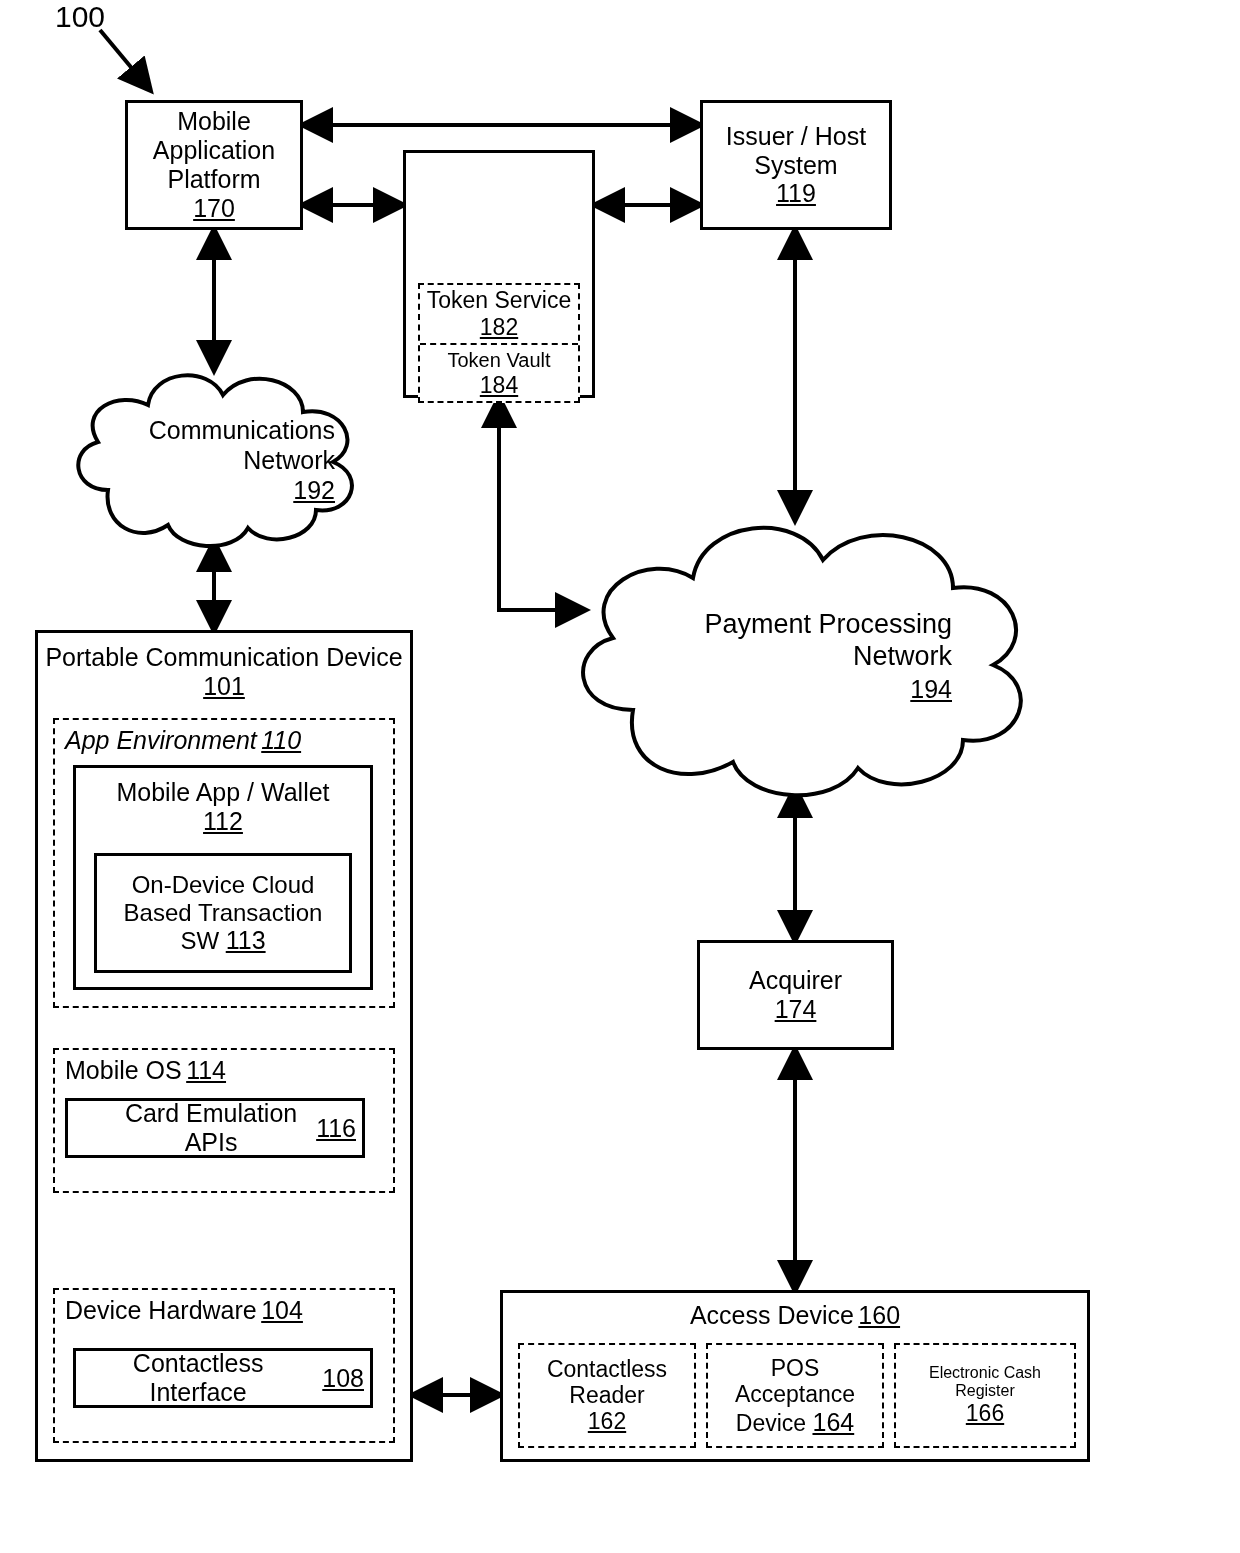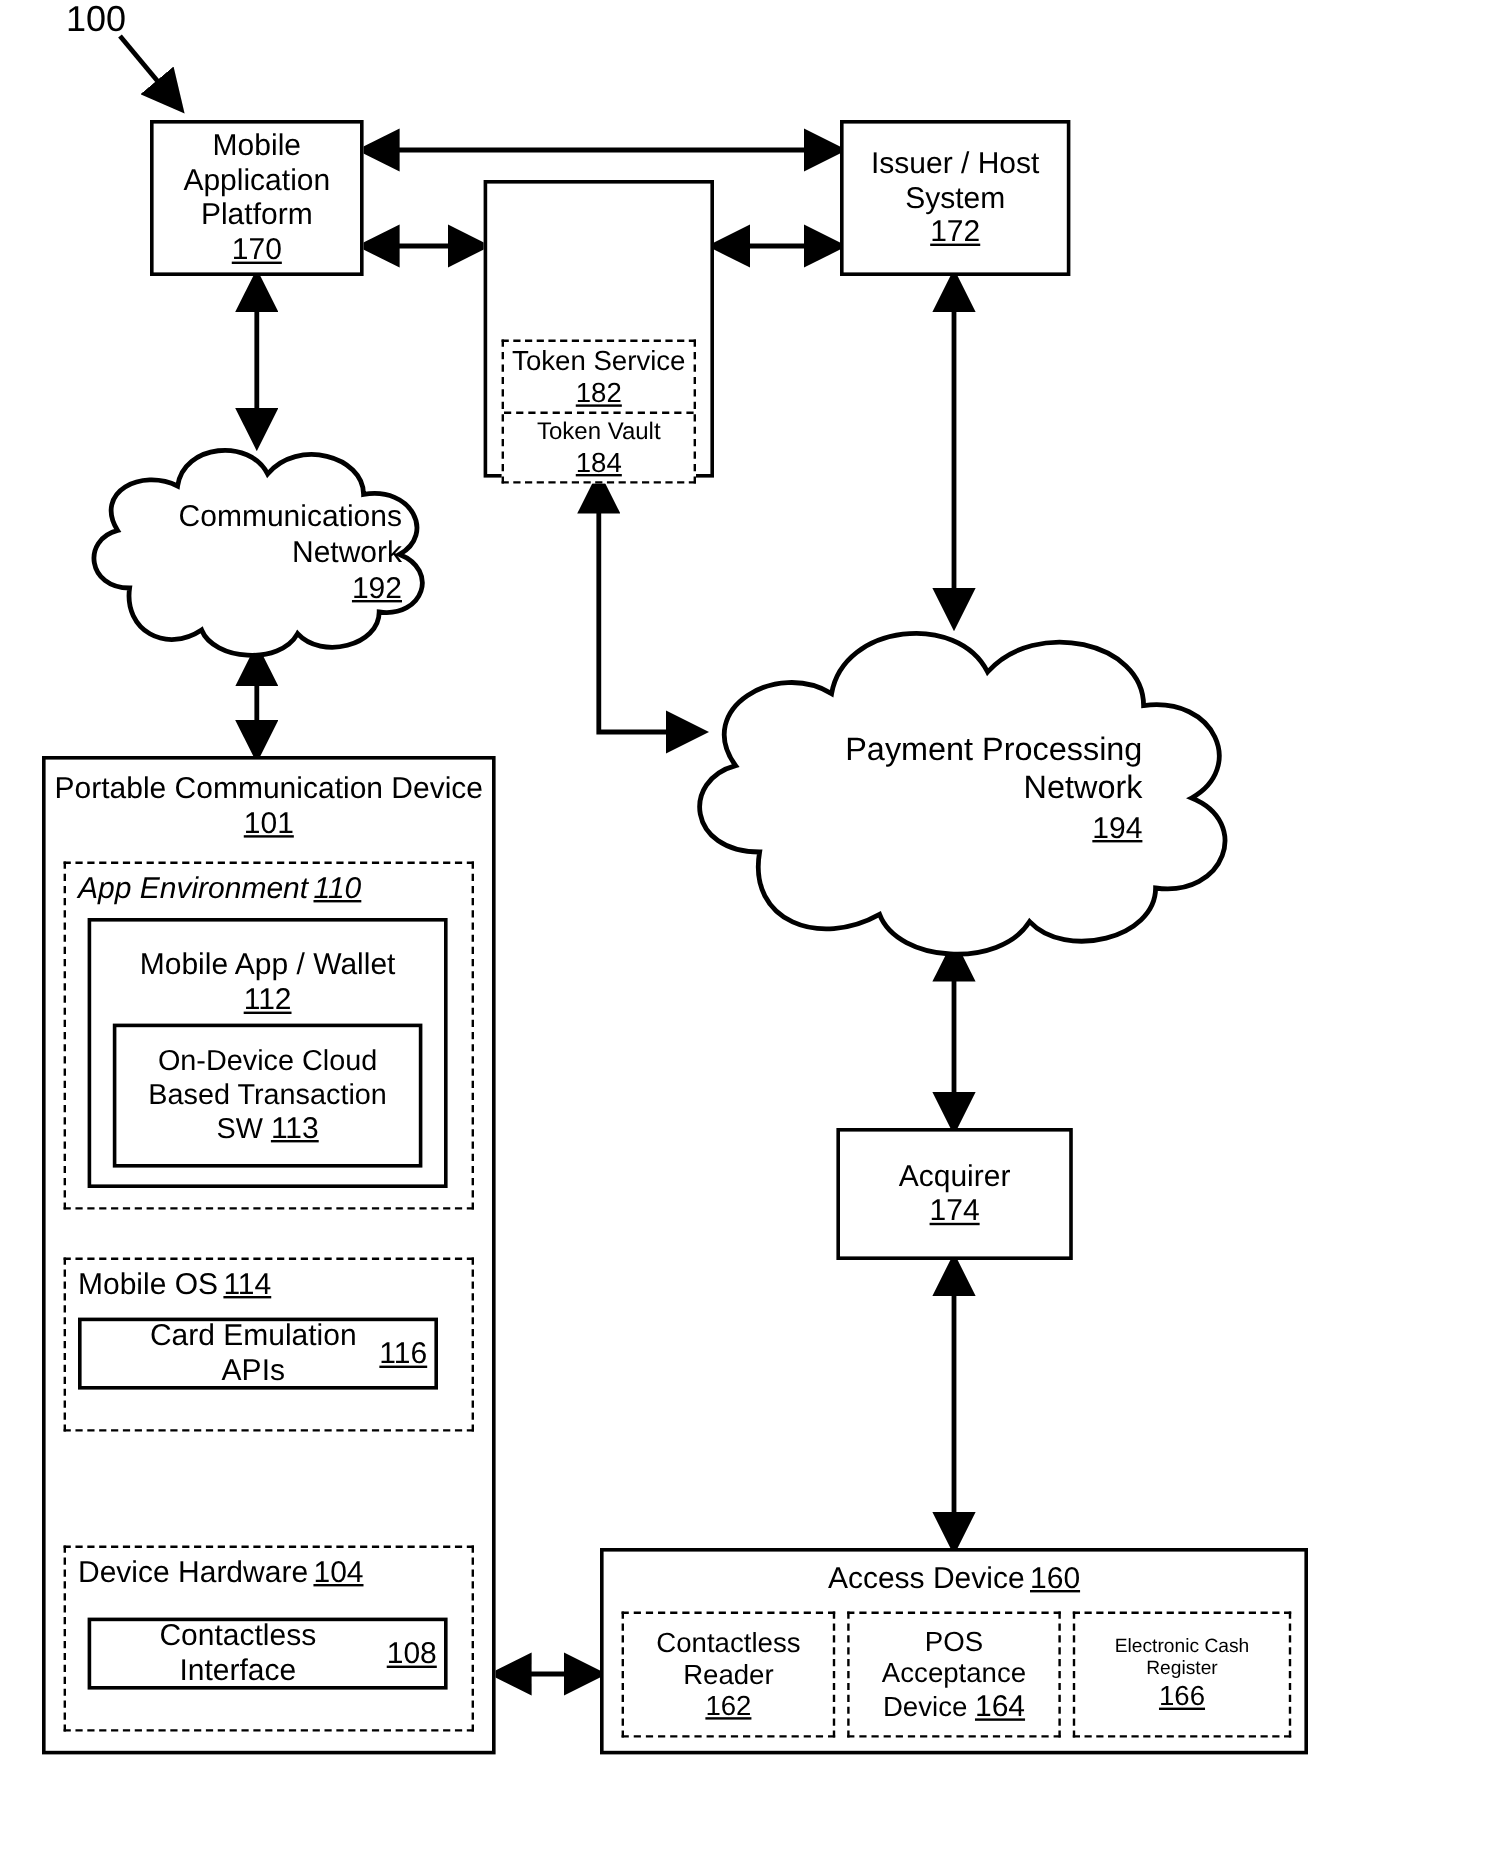--- a/index.html
+++ b/index.html
@@ -125,21 +125,21 @@
   <div class="box" style="left:125px; top:100px; width:178px; height:130px;">
     <div class="center-col">
       <span class="lbl">Mobile Application Platform</span>
       <span class="num">170</span>
     </div>
   </div>
 
   <div class="box" style="left:700px; top:100px; width:192px; height:130px;">
     <div class="center-col">
       <span class="lbl">Issuer / Host System</span>
-      <span class="num">172</span>
+      <span class="num">119</span>
     </div>
   </div>
 
   <div class="box" style="left:403px; top:150px; width:192px; height:248px;">
 
     <div class="box dashed" style="left:12px; top:130px; width:162px; height:120px; border-width:2px;">
       <div style="height:58px; border-bottom:2px dashed #000; display:flex; flex-direction:column; align-items:center; justify-content:center;">
         <span class="inline-row">
           <span class="lbl" style="font-size:23px;">Token Service</span>
           <span class="num" style="font-size:23px;">182</span>
@@ -199,21 +199,21 @@
       <span class="num">101</span>
     </div>
 
     <div class="box dashed" style="left:15px; top:85px; width:342px; height:290px;">
       <div style="text-align:left; padding:6px 10px;font-style:italic;">
         <span class="lbl">App Environment</span>
         <span class="num">110</span>
       </div>
 
       <div class="box" style="left:18px; top:45px; width:300px; height:225px;">
-        <div style="padding-top:22px;">
+        <div style="padding-top:10px;">
           <span class="lbl">Mobile App / Wallet</span><br>
           <span class="num">112</span>
         </div>
 
         <div class="box" style="left:18px; top:85px; width:258px; height:120px;">
           <div class="center-col">
             <span class="lbl" style="font-size:24px;">On-Device Cloud Based Transaction SW <span class="num">113</span></span>
           </div>
         </div>
       </div>

